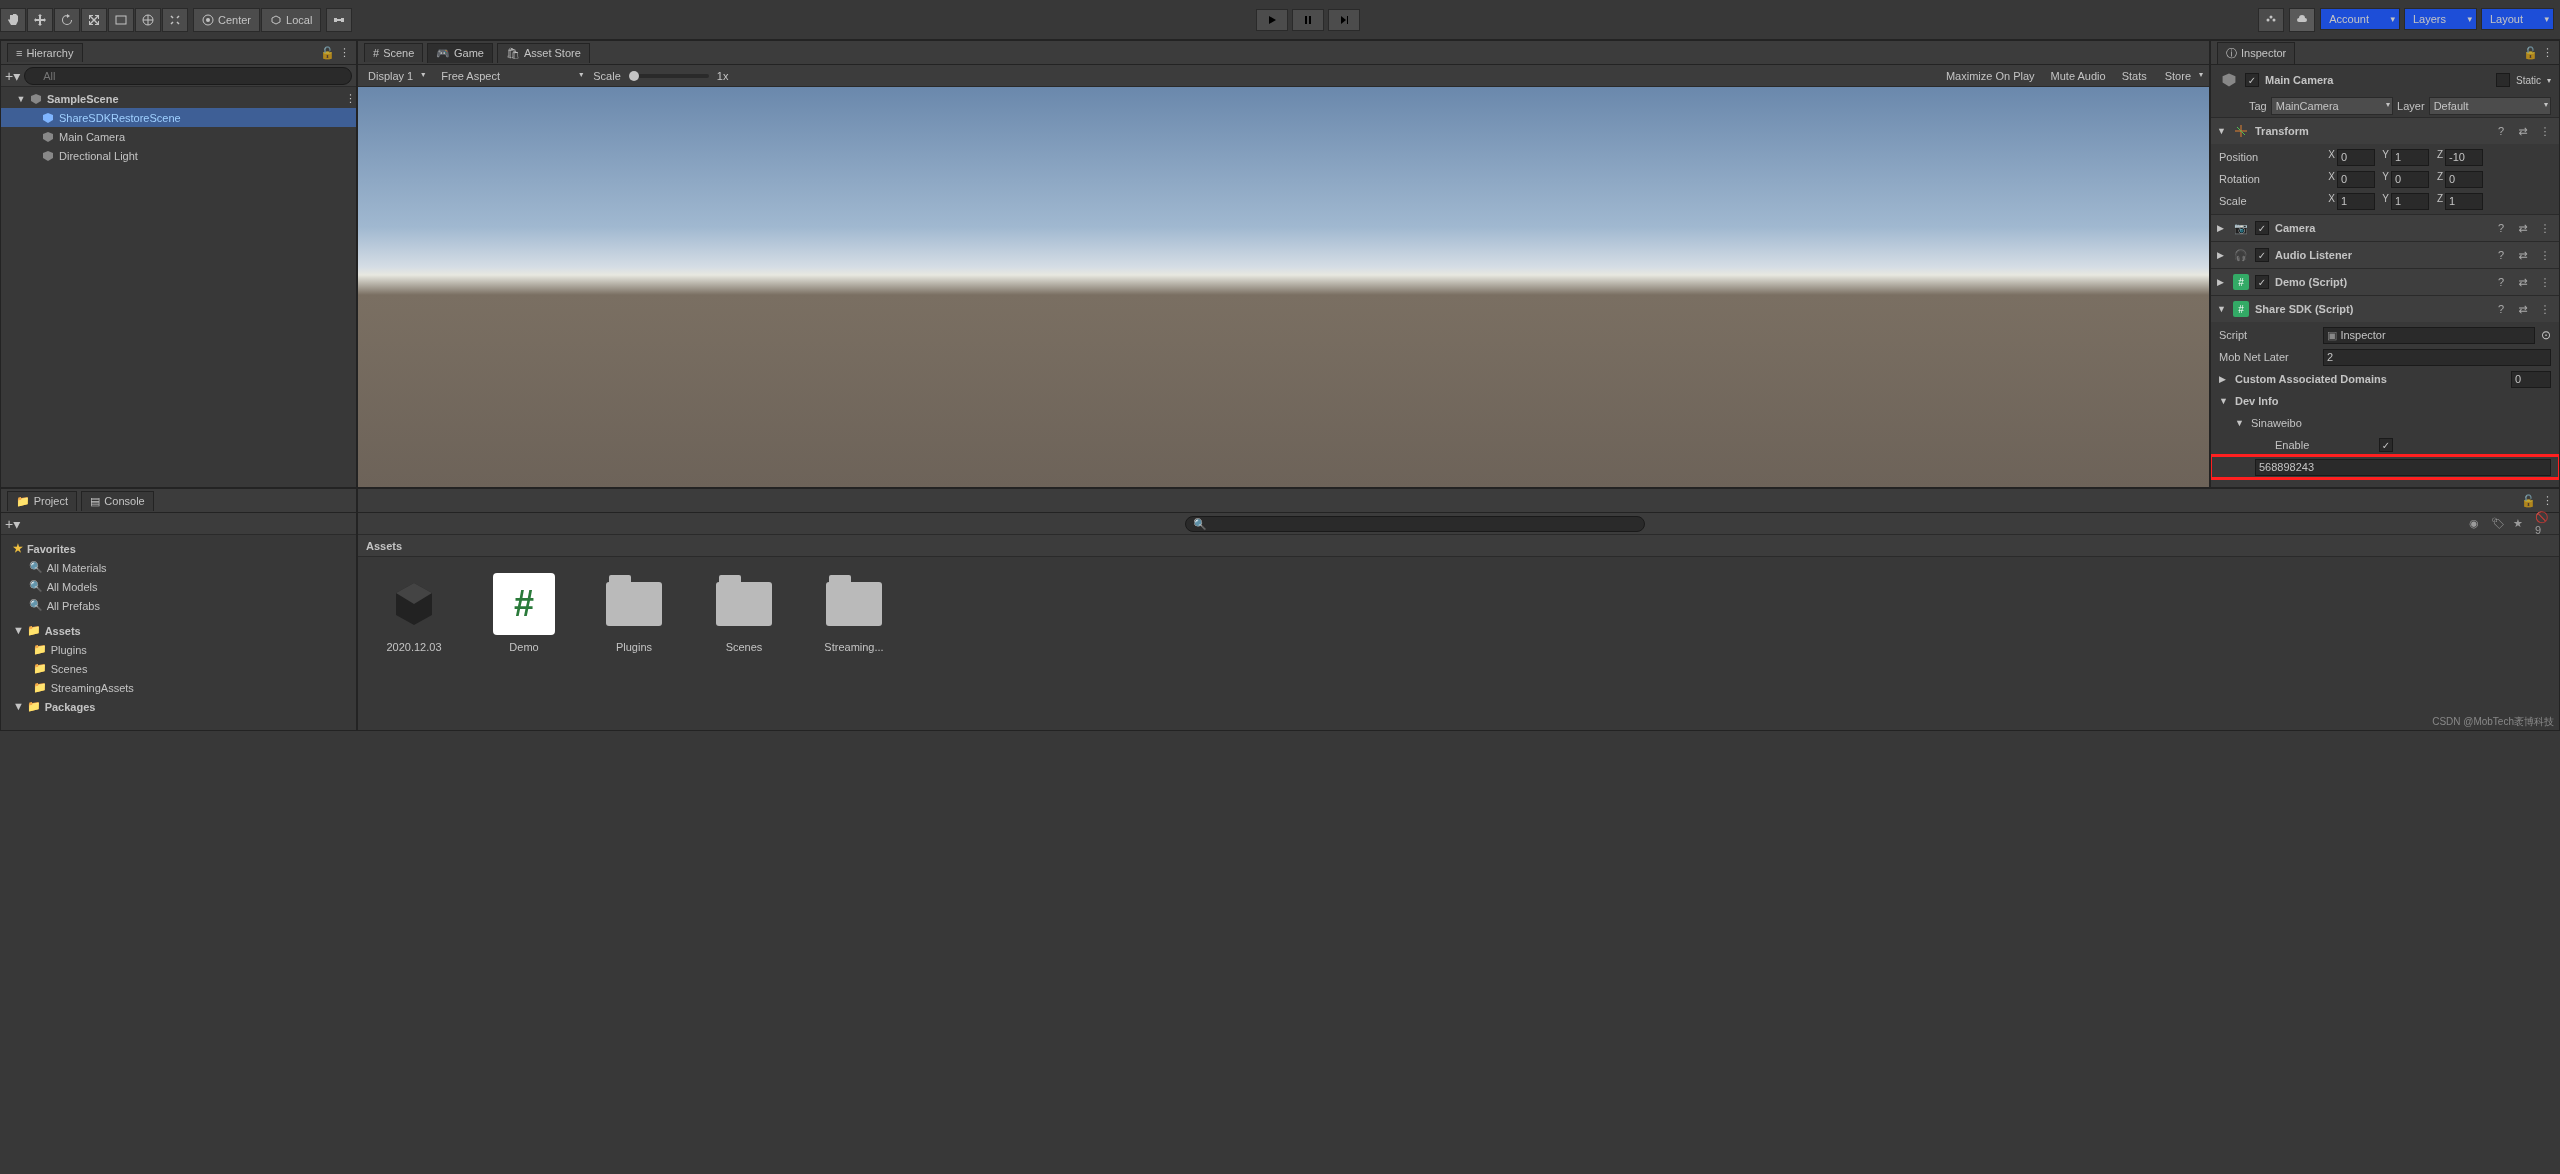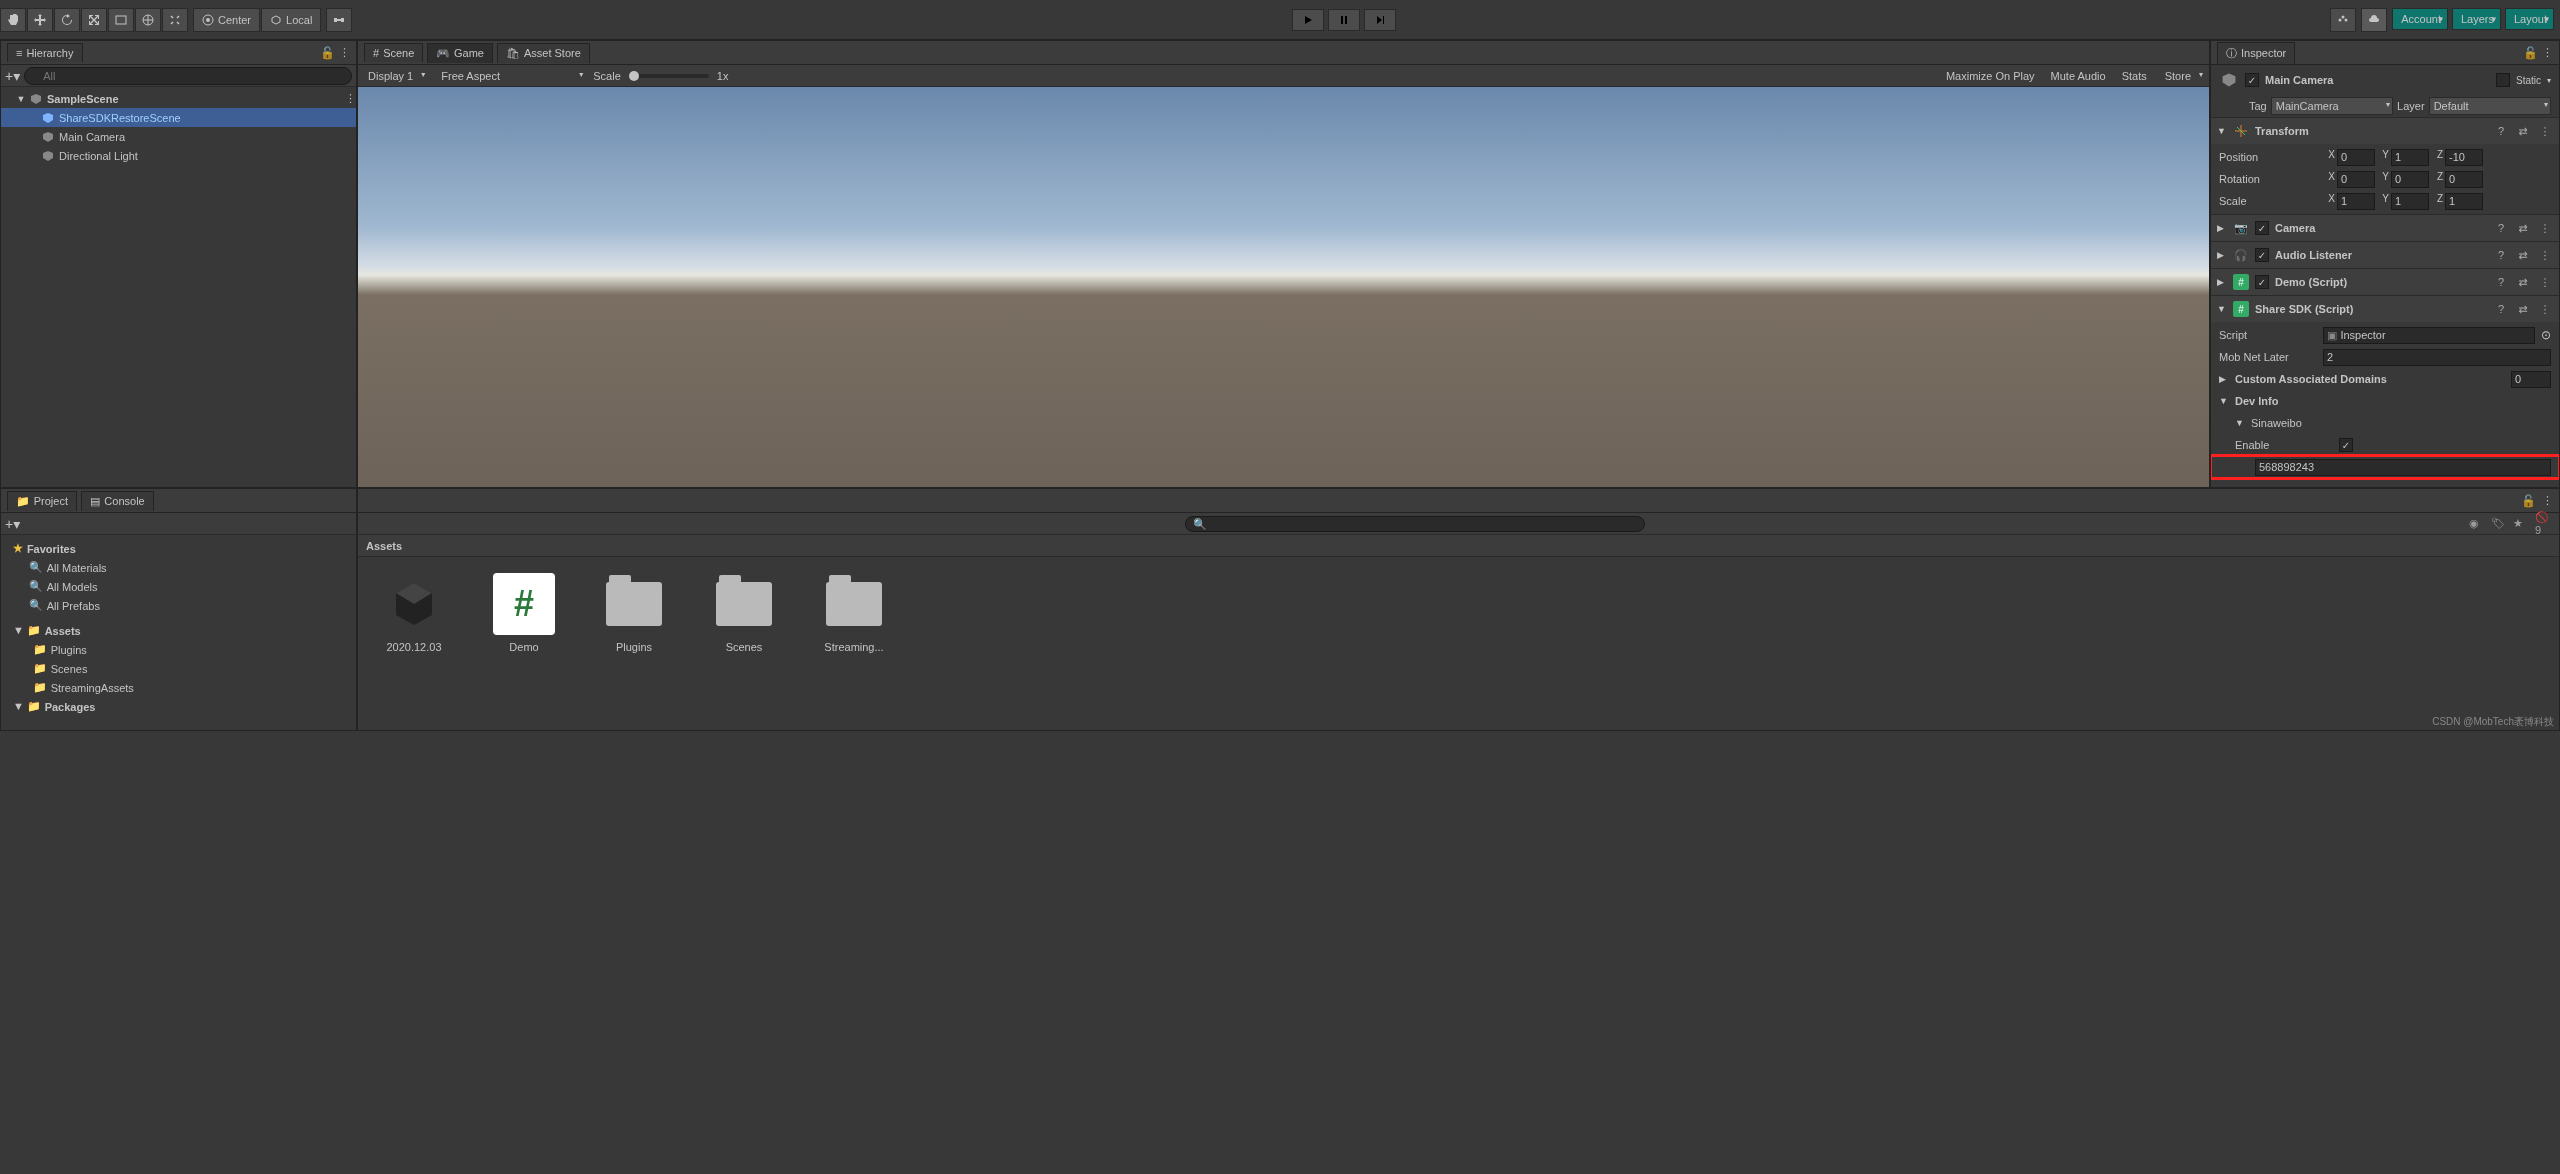--- a/index.html
+++ b/index.html
@@ -6,21 +6,21 @@
 body{background:#383838;width:2560px;height:1174px;transform-origin:top left;position:relative;overflow:hidden}
 .scale{transform:scale(1)}
 .toolbar{height:40px;background:#383838;display:flex;align-items:center;border-bottom:1px solid #232323}
 .tb-group{display:flex;margin-right:4px}
 .tb-btn{width:26px;height:24px;display:flex;align-items:center;justify-content:center;background:#4c4c4c;border:1px solid #2a2a2a;margin-right:1px;cursor:pointer}
 .tb-btn svg{fill:#c4c4c4}
 .tb-wide{width:auto;padding:0 8px;gap:4px}
 .tb-center{flex:1;display:flex;justify-content:center;gap:4px}
 .play-btn{width:32px;height:22px;background:#4c4c4c;border:1px solid #2a2a2a;display:flex;align-items:center;justify-content:center;cursor:pointer}
 .tb-right{display:flex;gap:4px;padding-right:6px}
-.tb-dd{height:22px;background:#0f766e;border:1px solid #2a2a2a;padding:0 6px 0 8px;display:flex;align-items:center;position:relative;cursor:pointer}
+.tb-dd{height:22px;background:#1d4ed8;border:1px solid #2a2a2a;padding:0 30px 0 8px;display:flex;align-items:center;position:relative;cursor:pointer}
 .tb-dd::after{content:"▾";position:absolute;right:4px;font-size:9px}
 .main{display:flex;height:448px}
 .panel{background:#383838;border:1px solid #232323;display:flex;flex-direction:column}
 .hier{width:357px}
 .phead{height:24px;display:flex;align-items:center;padding:0 6px;border-bottom:1px solid #232323;background:#3c3c3c}
 .phead .tab{padding:3px 8px;background:#383838;border:1px solid #232323;border-bottom:none;margin-right:4px;display:flex;align-items:center;gap:4px}
 .phead .spacer{flex:1}
 .phead .lock{font-size:12px;opacity:.7}
 .srow{height:22px;display:flex;align-items:center;padding:0 4px;gap:4px;background:#3c3c3c;border-bottom:1px solid #2a2a2a}
 .srow .plus{font-size:14px;cursor:pointer}
@@ -396,21 +396,21 @@
               <input style="width: 40px;" value="0">
             </div>
         <div class="prow">
               <span class="pfold">▼</span>
               <span class="plabel" style="font-weight:bold">Dev Info</span>
             </div>
         <div class="prow" style="padding-left:24px">
               <span class="pfold">▼</span>
               <span class="plabel">Sinaweibo</span>
             </div>
-        <div class="prow" style="padding-left:24px">
+        <div class="prow" style="padding-left:64px">
               <span class="plabel">Enable</span>
               <div class="chk">✓</div>
             </div>
         <div class="redbox">
         <div class="prow" style="padding-left:44px">
                 <input class="wide" value="568898243" style="">
               </div>
 
         </div>
 

